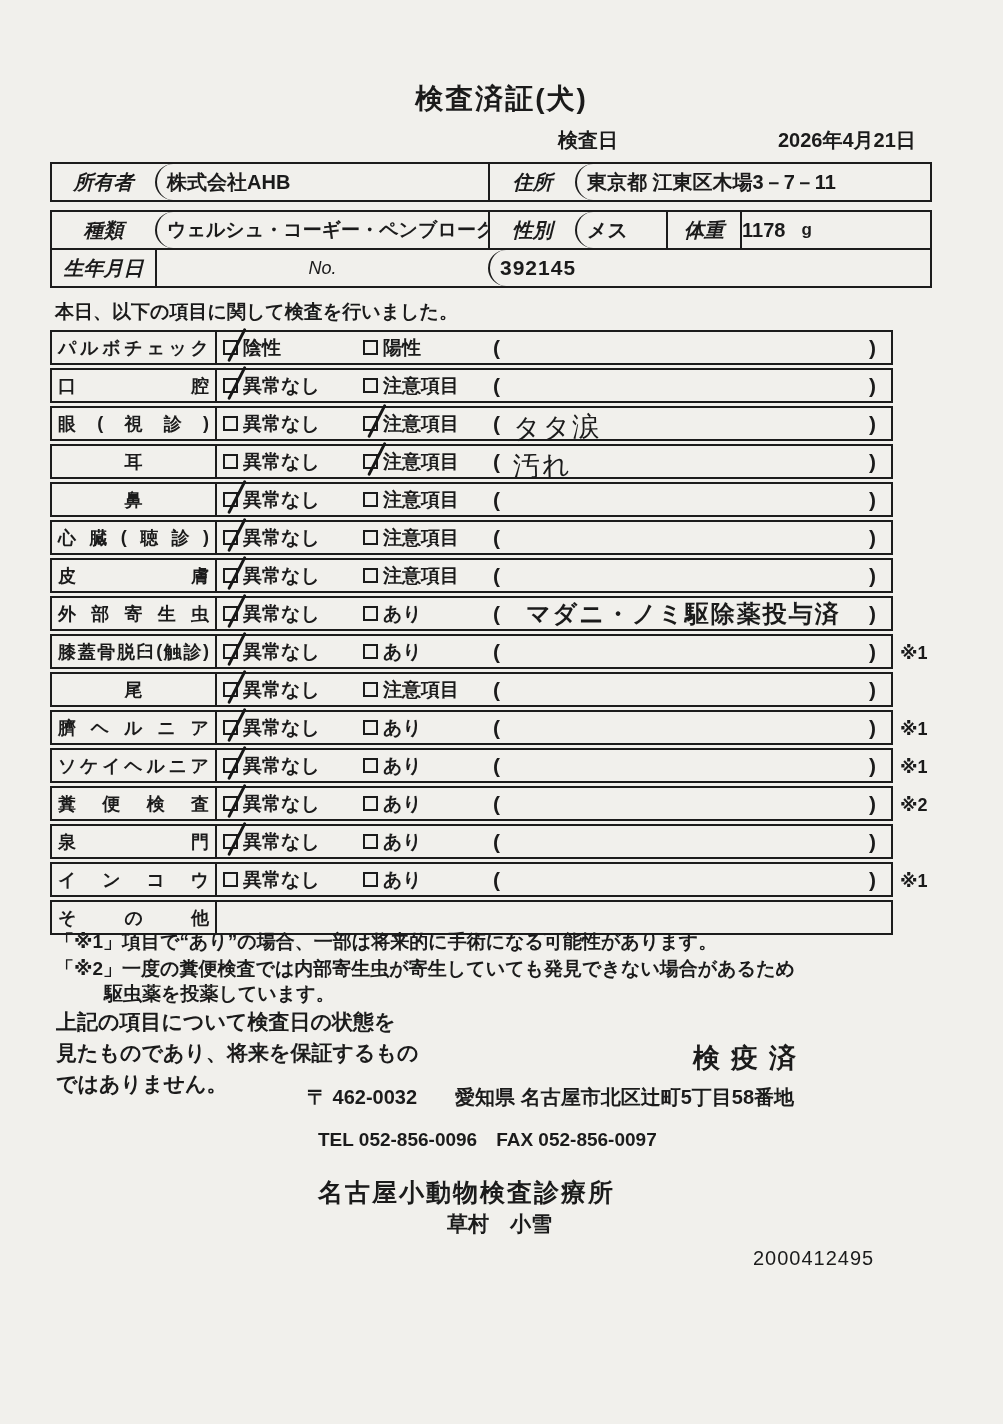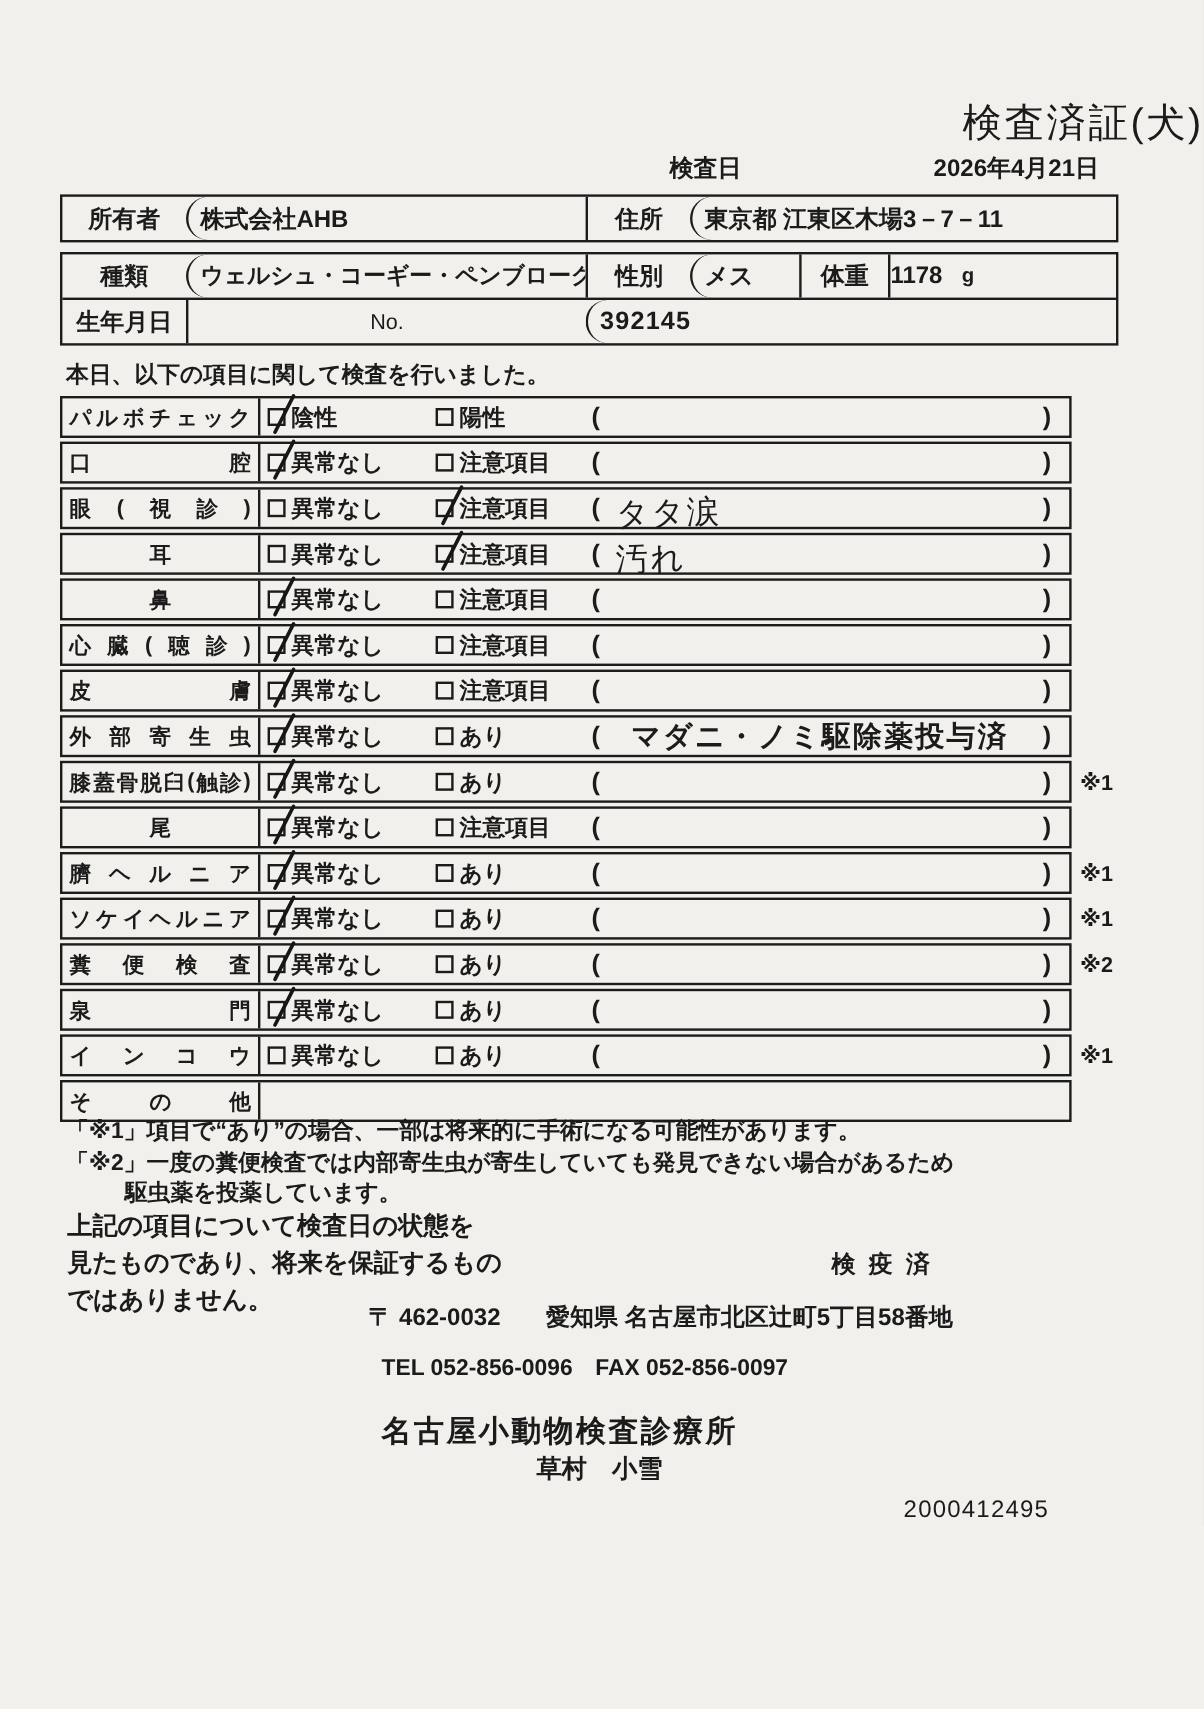--- a/index.html
+++ b/index.html
@@ -6,32 +6,32 @@
   .page{
     position:relative;
     width:1003px;height:1424px;
     background:#f1f0ec;
     font-family:"Liberation Sans","DejaVu Sans",sans-serif;
     color:#1b1b1b;
     overflow:hidden;
   }
   .abs{position:absolute;}
   
-  .title{left:0;top:80px;width:100%;text-align:right;font-size:33px;font-weight:400;letter-spacing:2px;}
+  .title{left:0;top:80px;width:100%;text-align:center;font-size:28px;font-weight:700;letter-spacing:2px;}
   .insp-label{left:558px;top:127px;font-size:20px;font-weight:600;}
   .insp-date{left:778px;top:127px;font-size:20px;font-weight:600;}
   
   .info-table{border:2px solid #1c1c1c;}
   .owner-table{left:50px;top:162px;width:878px;height:36px;display:grid;grid-template-columns:103px 333px 87px 1fr;}
   .pet-table{left:50px;top:210px;width:878px;}
   .pet-row{display:grid;height:36px;}
   .pet-row1{grid-template-columns:103px 333px 87px 91px 74px 1fr;}
   .pet-row2{grid-template-columns:103px 333px 87px 1fr;border-top:2px solid #1c1c1c;}
   .cell{display:flex;align-items:center;font-size:20px;font-weight:600;overflow:hidden;white-space:nowrap;}
-  .cell.hd{justify-content:center;}
+  .cell.hd{justify-content:center;font-style:italic;}
   .cell.val{padding-left:10px;border-radius:18px;}
   .cell + .cell{border-left:2px solid #1c1c1c;}
   .cell.small-hd{font-size:18px;font-weight:500;}
   .cell.breed{font-size:19px;}
   .cell.weight{justify-content:flex-start;gap:16px;padding-right:14px;}
   .cell.weight .unit{font-size:17px;}
   .cell.no-val{font-size:21px;letter-spacing:1px;}
   .intro{left:55px;top:299px;font-size:19px;font-weight:600;}
   
   .exam-table{left:50px;top:330px;width:843px;}
@@ -53,21 +53,21 @@
   .note{flex:1;padding-left:20px;white-space:nowrap;font-weight:600;font-size:19px;}
   .note.hand{font-size:27px;font-weight:500;transform:rotate(-1.5deg);padding-left:13px;letter-spacing:2px;}
   .note.printed{font-size:24px;font-weight:700;letter-spacing:2px;padding-left:26px;}
   .mark{position:absolute;left:calc(100% + 9px);top:6px;font-size:18px;font-weight:600;white-space:nowrap;}
   
   .fn{font-size:19px;font-weight:600;white-space:nowrap;}
   .fn1{left:55px;top:929px;}
   .fn2{left:55px;top:956px;}
   .fn3{left:104px;top:981px;}
   .disclaimer{left:56px;top:1006px;font-size:21px;font-weight:700;line-height:31px;}
-  .stamp{left:693px;top:1040px;font-size:20px;font-weight:600;letter-spacing:11px;}
+  .stamp{left:693px;top:1040px;font-size:27px;font-weight:600;letter-spacing:11px;}
   .addr-line{left:307px;top:1084px;display:flex;gap:38px;font-size:20px;font-weight:600;white-space:nowrap;}
   .tel{left:318px;top:1127px;font-size:19px;font-weight:600;white-space:nowrap;}
   .clinic{left:318px;top:1176px;font-size:25px;font-weight:600;letter-spacing:2px;white-space:nowrap;}
   .examiner{left:447px;top:1210px;font-size:21px;font-weight:600;white-space:nowrap;}
   .serial{left:753px;top:1247px;font-size:20px;font-weight:500;letter-spacing:1px;}
 </style>
 </head>
 <body>
 
 <div class="page">

